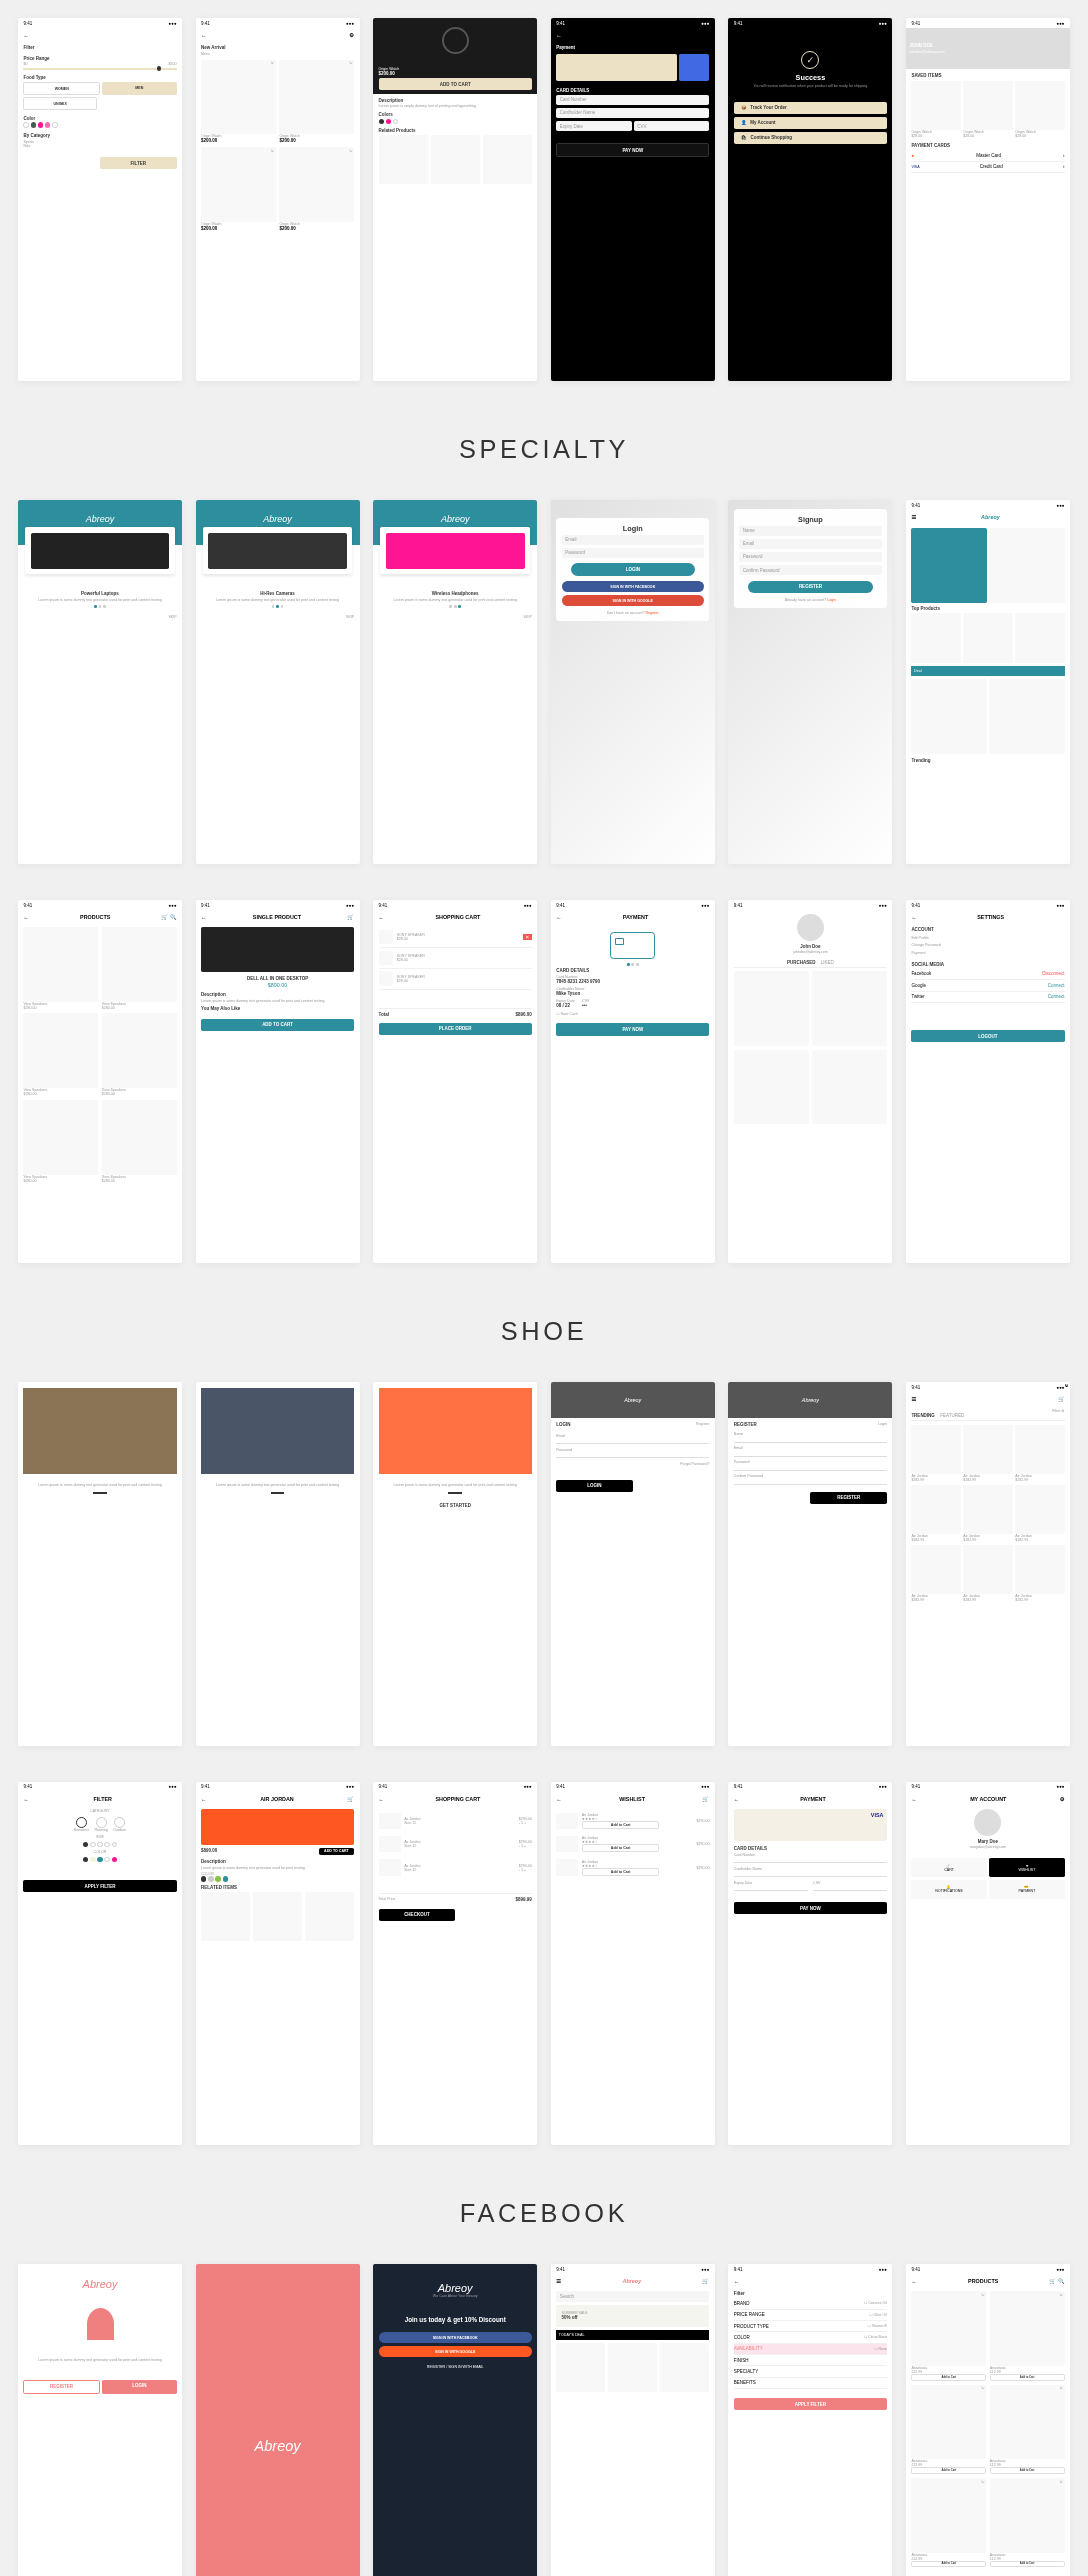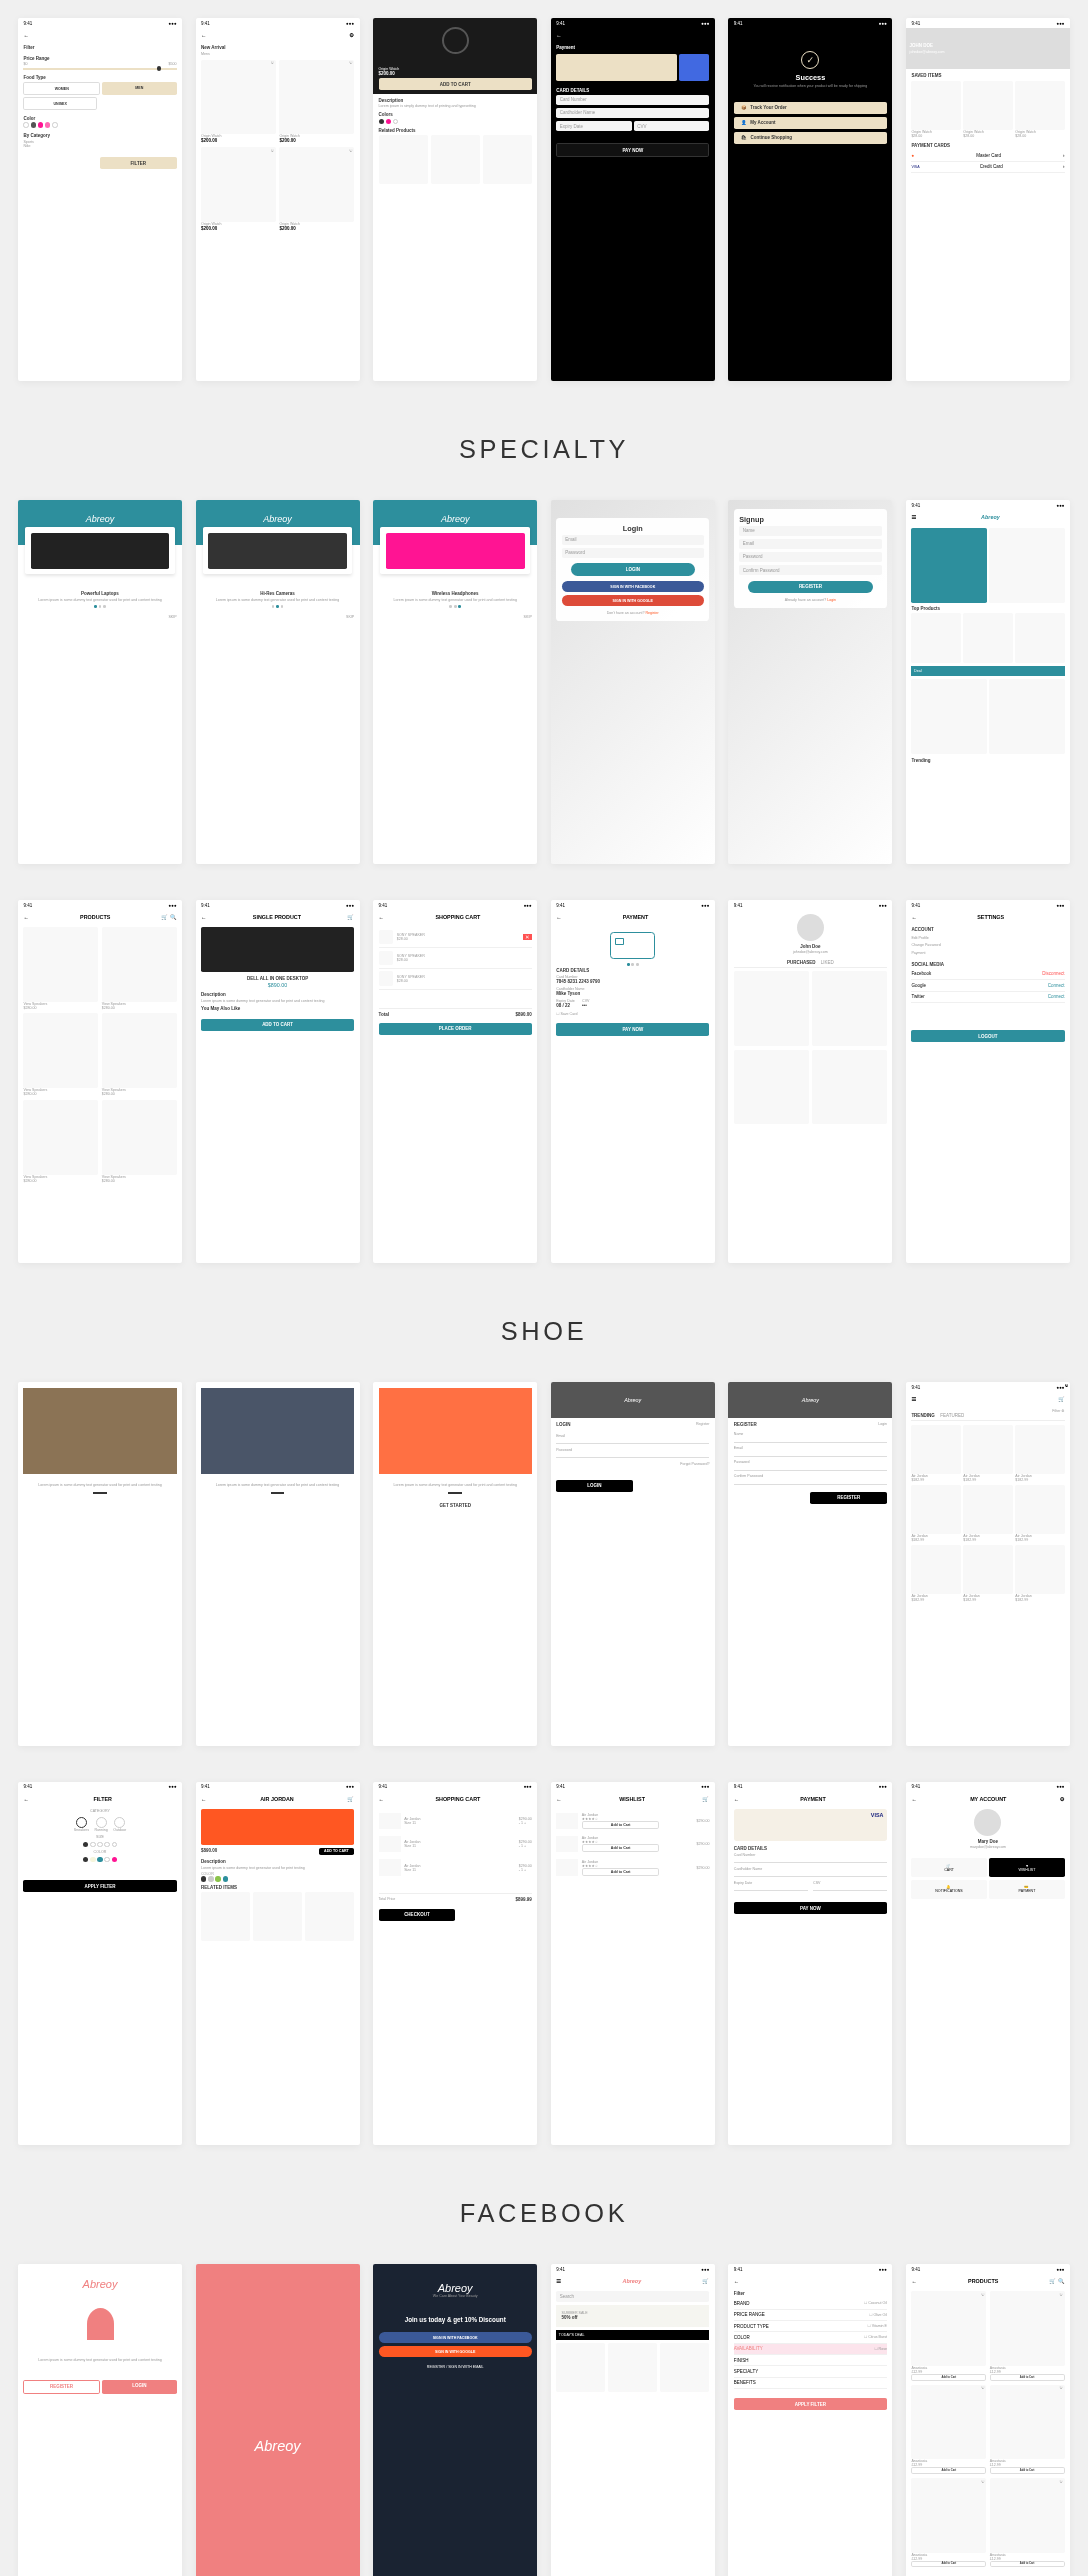--- a/index.html
+++ b/index.html
@@ -338,21 +338,21 @@
         <div class="btn btn-fb" style="border-radius:9px;margin-bottom:2.7px;font-size:3.6px">SIGN IN WITH FACEBOOK</div>
         <div class="btn btn-google" style="border-radius:9px;font-size:3.6px">SIGN IN WITH GOOGLE</div>
         <div class="micro" style="text-align:center;margin-top:5.4px"><span>Don't have an account?</span> <span style="color:#ff5722">Register</span></div>
       </div>
     </div>
   </div>
 
   <div class="screen" style="background:linear-gradient(135deg,#e0e0e0,#fff)">
     <div class="content" style="padding-top:9px">
       <div class="overlay-form">
-        <div class="label" style="text-align:left;font-size:7.3px">Signup</div>
+        <div class="label" style="text-align:center;font-size:7.3px">Signup</div>
         <div class="input-box">Name</div>
         <div class="input-box">Email</div>
         <div class="input-box">Password</div>
         <div class="input-box">Confirm Password</div>
         <div class="btn btn-teal" style="border-radius:9px;margin:5.4px 9px">REGISTER</div>
         <div class="micro" style="text-align:center;margin-top:5.4px"><span>Already have an account?</span> <span style="color:#ff5722">Login</span></div>
       </div>
     </div>
   </div>
 

